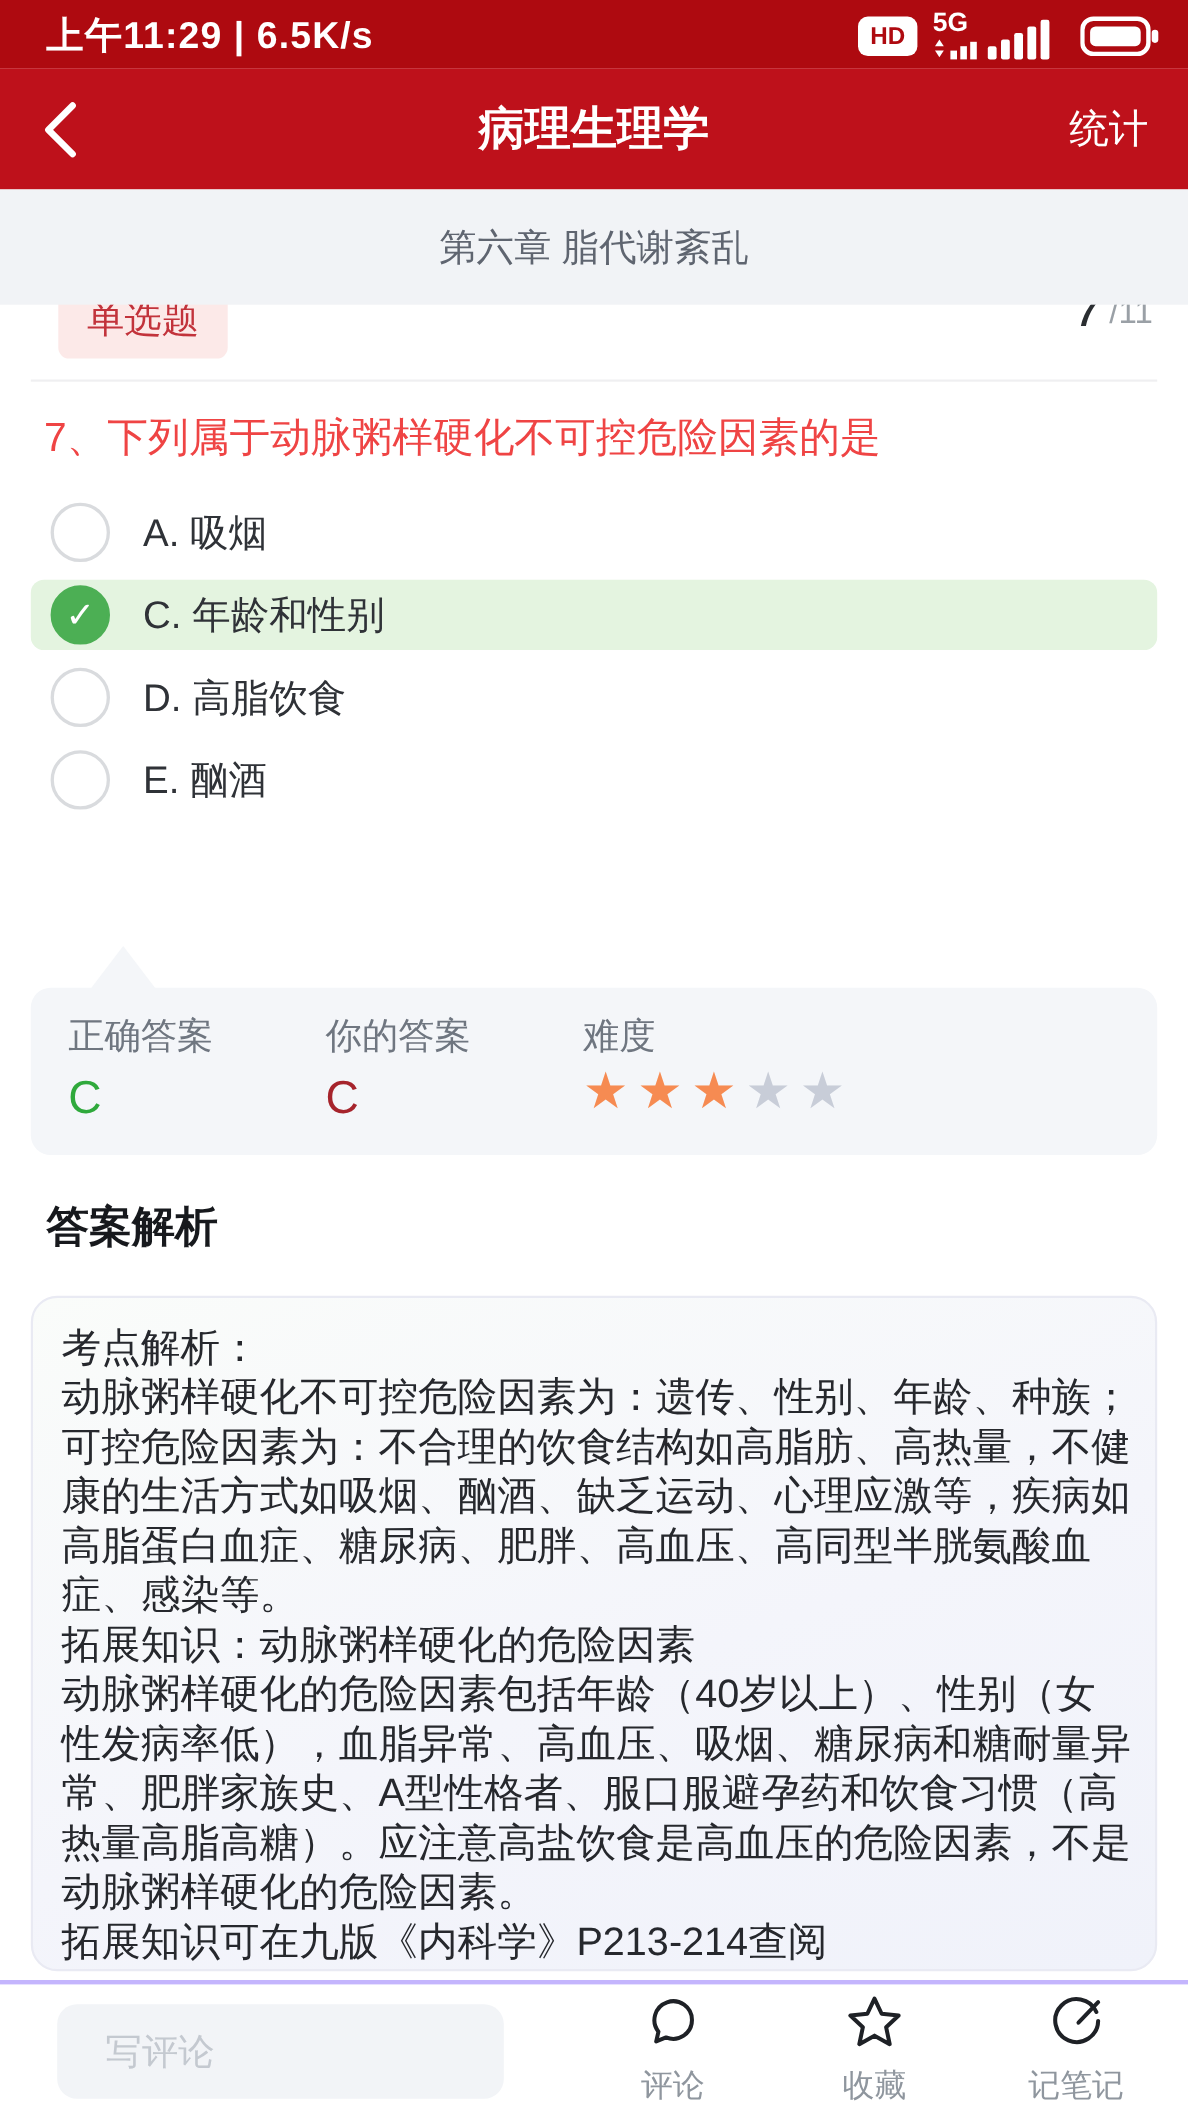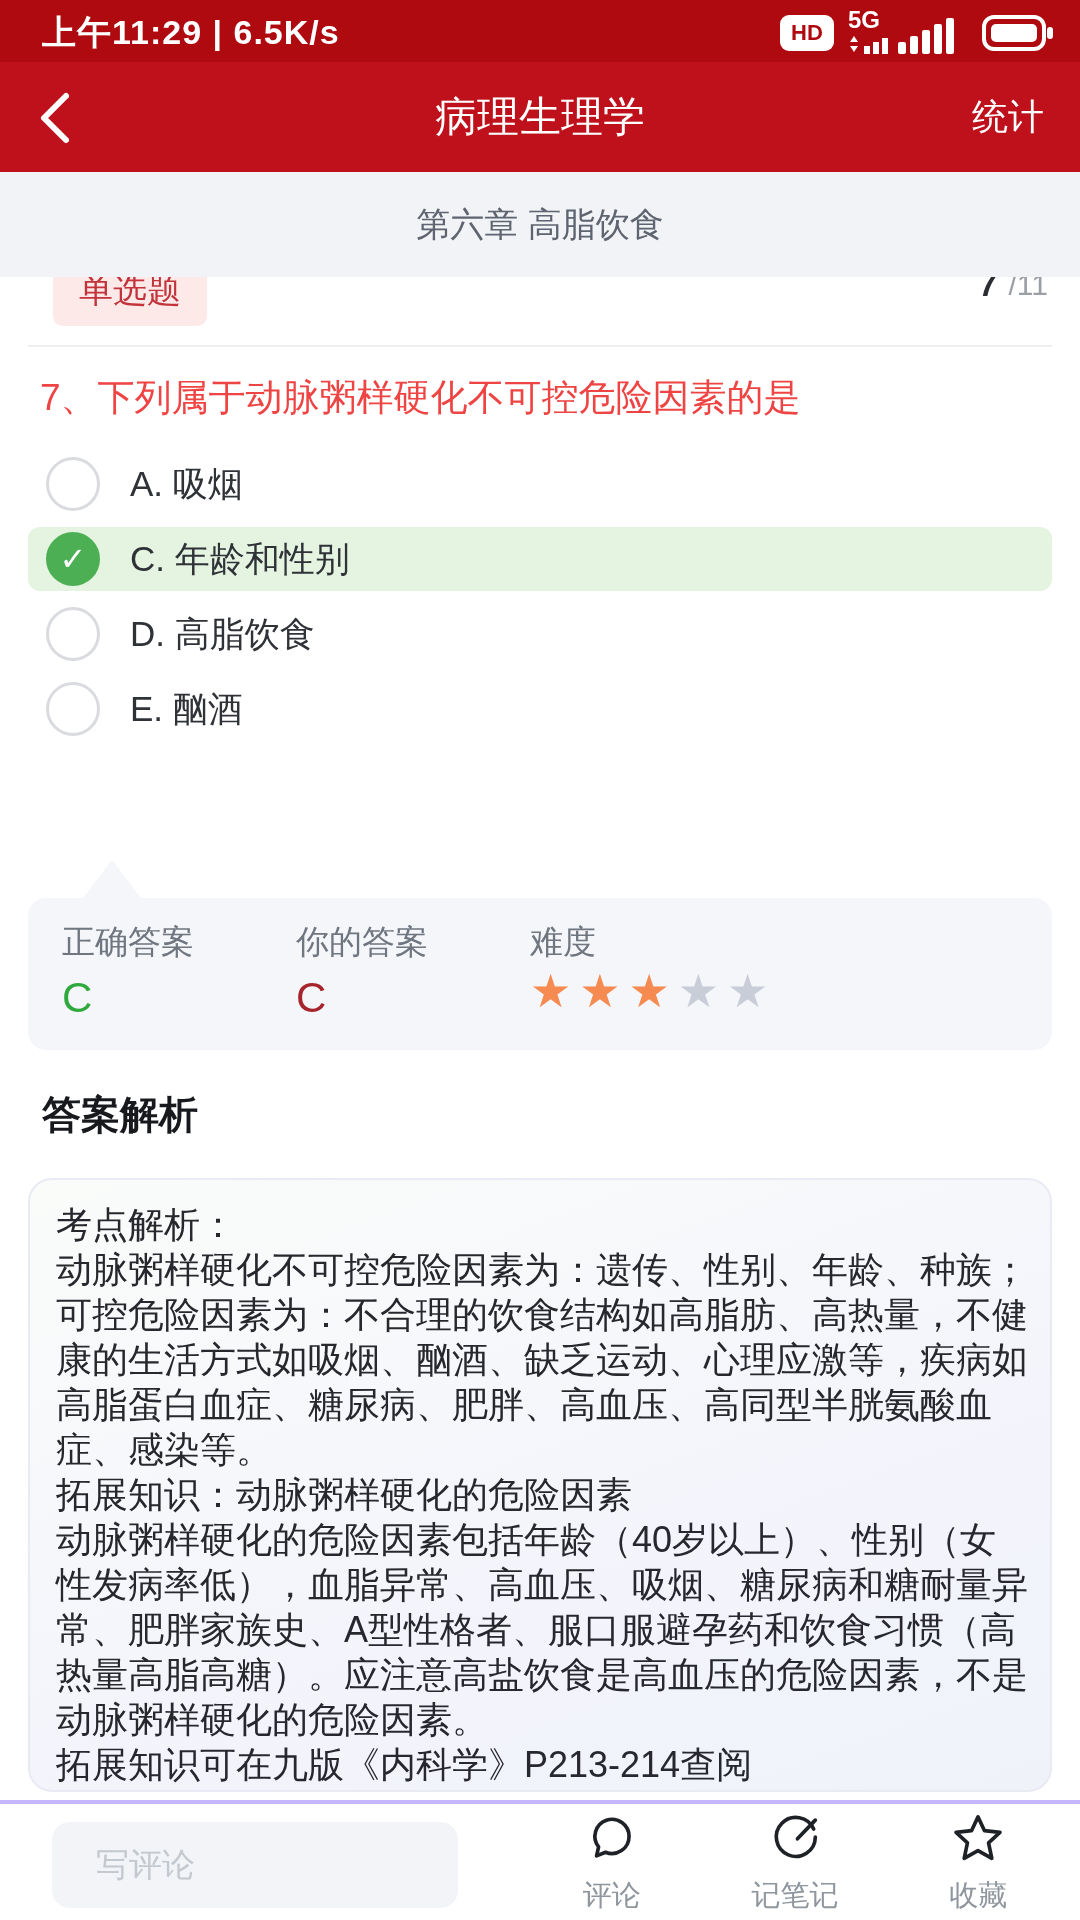--- a/index.html
+++ b/index.html
@@ -14,21 +14,21 @@
   .status-bar { position:absolute; left:0; top:0; width:1080px; height:62px; background:#AE0A10; z-index:6; }
   .status-left { position:absolute; left:42px; top:10px; color:#fff; font-size:34px; font-weight:bold; letter-spacing:1px; }
   .status-right { position:absolute; right:26px; top:8px; display:flex; align-items:center; gap:12px; }
   .hd-badge { width:54px; height:36px; background:#fff; border-radius:9px; display:flex; align-items:center; justify-content:center;
               color:#AE0A10; font-size:22px; font-weight:bold; }
 
   
   .navbar { position:absolute; left:0; top:62px; width:1080px; height:110px; background:#BE111B; z-index:6; }
   .back-btn { position:absolute; left:34px; top:28px; width:44px; height:56px; cursor:pointer; }
   .nav-title { position:absolute; left:0; right:0; top:0; height:80px; line-height:110px; text-align:center;
-               color:#fff; font-size:42px; font-weight:normal; }
+               color:#fff; font-size:42px; font-weight:bold; }
   .nav-stats { position:absolute; right:36px; top:0; height:110px; line-height:110px; color:#fff; font-size:36px; }
 
   
   .chapter-bar { position:absolute; left:0; top:172px; width:1080px; height:105px; background:#F1F3F6; z-index:5;
                  display:flex; align-items:center; justify-content:center; color:#5F6570; font-size:34px; }
 
   
   .type-badge { position:absolute; left:53px; top:256px; padding:12px 26px; background:#FCE9E8; border-radius:10px;
                 color:#C2333B; font-size:34px; z-index:1; }
   .progress { position:absolute; right:32px; top:250px; display:flex; align-items:flex-end; z-index:1; }
@@ -116,21 +116,21 @@
   <div class="back-btn">
     <svg width="44" height="56" viewBox="0 0 44 56">
       <polyline points="32,6 10,28 32,50" fill="none" stroke="#fff" stroke-width="6" stroke-linecap="round" stroke-linejoin="round"></polyline>
     </svg>
   </div>
   <div class="nav-title">病理生理学</div>
   <div class="nav-stats">统计</div>
 </div>
 
 <div class="chapter-bar">
-  <span>第六章 高脂饮食</span>
+  <span>第六章 脂代谢紊乱</span>
 </div>
 
 <div class="type-badge">单选题</div>
 <div class="progress">
   <span class="progress-current">7</span>
   <span class="progress-total">/11</span>
 </div>
 <div class="divider1"></div>
 
 <div class="question-stem">7、下列属于动脉粥样硬化不可控危险因素的是</div>
@@ -195,25 +195,25 @@
   </div>
   <div class="actions">
     <div class="action">
       <svg viewBox="0 0 64 64">
         <path class="icon-stroke" d="M53 30a21 21 0 1 0-37.5 13l-2.5 11 11-4.5A21 21 0 0 0 53 30z"></path>
       </svg>
       <span class="action-label">评论</span>
     </div>
     <div class="action">
       <svg viewBox="0 0 64 64">
+        <polygon class="icon-stroke" points="32,6 40,23 59,25 45,38 49,57 32,47.5 15,57 19,38 5,25 24,23"></polygon>
+      </svg>
+      <span class="action-label">收藏</span>
+    </div>
+    <div class="action">
+      <svg viewBox="0 0 64 64">
         <path class="icon-stroke" d="M55 21 A24 24 0 1 0 57 31"></path>
         <line class="icon-stroke" x1="35" y1="33" x2="57" y2="10"></line>
       </svg>
       <span class="action-label">记笔记</span>
     </div>
-    <div class="action">
-      <svg viewBox="0 0 64 64">
-        <polygon class="icon-stroke" points="32,6 40,23 59,25 45,38 49,57 32,47.5 15,57 19,38 5,25 24,23"></polygon>
-      </svg>
-      <span class="action-label">收藏</span>
-    </div>
   </div>
 </div>
 
 </body></html>

